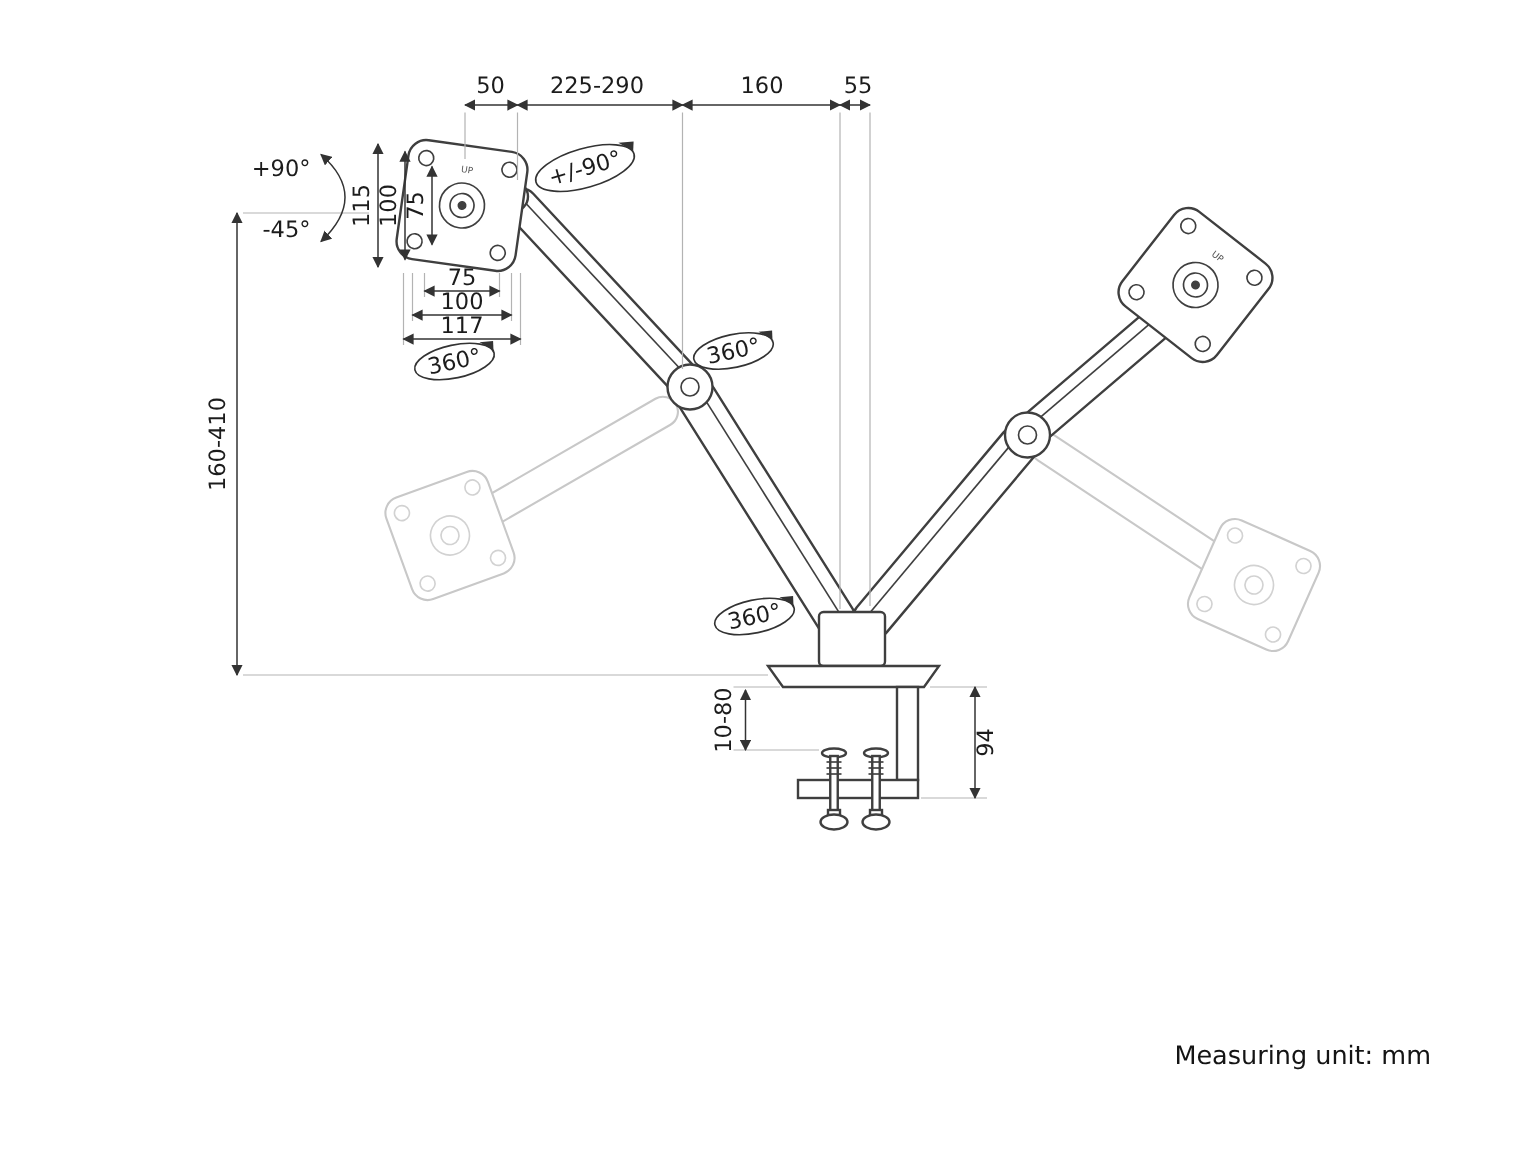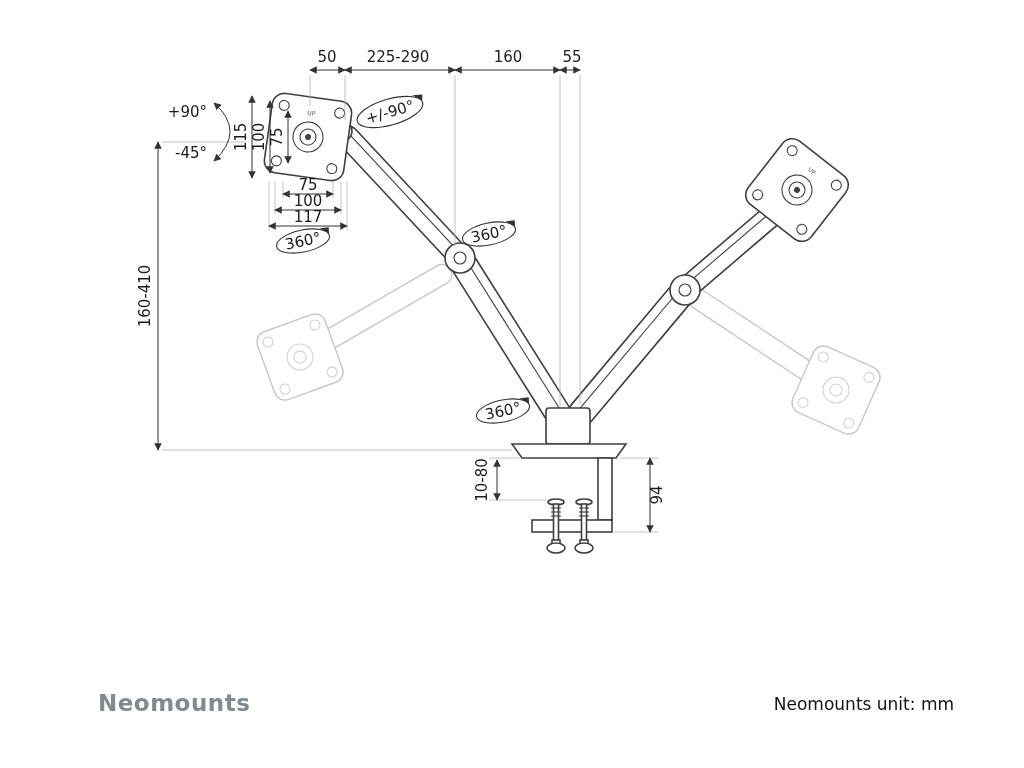--- a/index.html
+++ b/index.html
@@ -198,15 +198,14 @@
     <polygon points="27,-2 19,-9 28,-8" fill="#333"></polygon>
     <text class="dim" x="0" y="5" text-anchor="middle">360°</text>
   </g>
   <g transform="translate(503,411) rotate(-12)">
     <ellipse cx="0" cy="0" rx="27" ry="11" class="loop"></ellipse>
     <polygon points="27,-2 19,-9 28,-8" fill="#333"></polygon>
     <text class="dim" x="0" y="5" text-anchor="middle">360°</text>
   </g>
 </svg>
 
-<div class="brand">Neomounts</div>
-<div class="note">Neomounts unit: mm</div>
+<div class="note">Measuring unit: mm</div>
 </div>
 
 </body></html>

